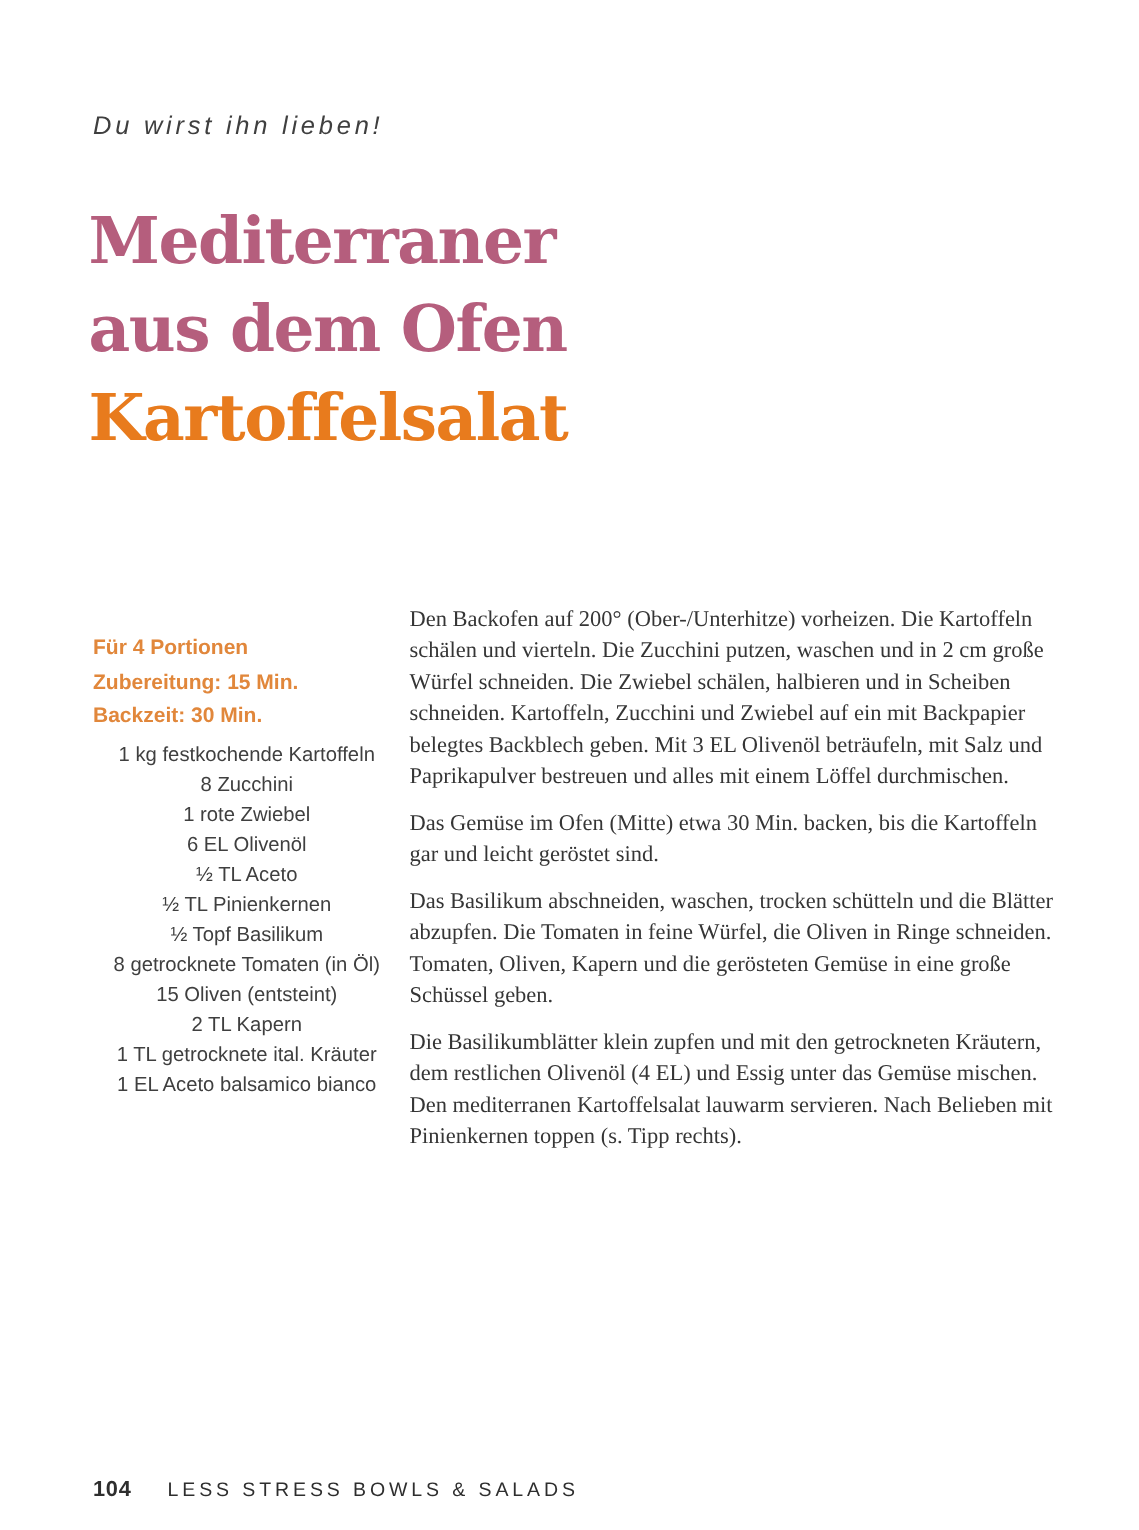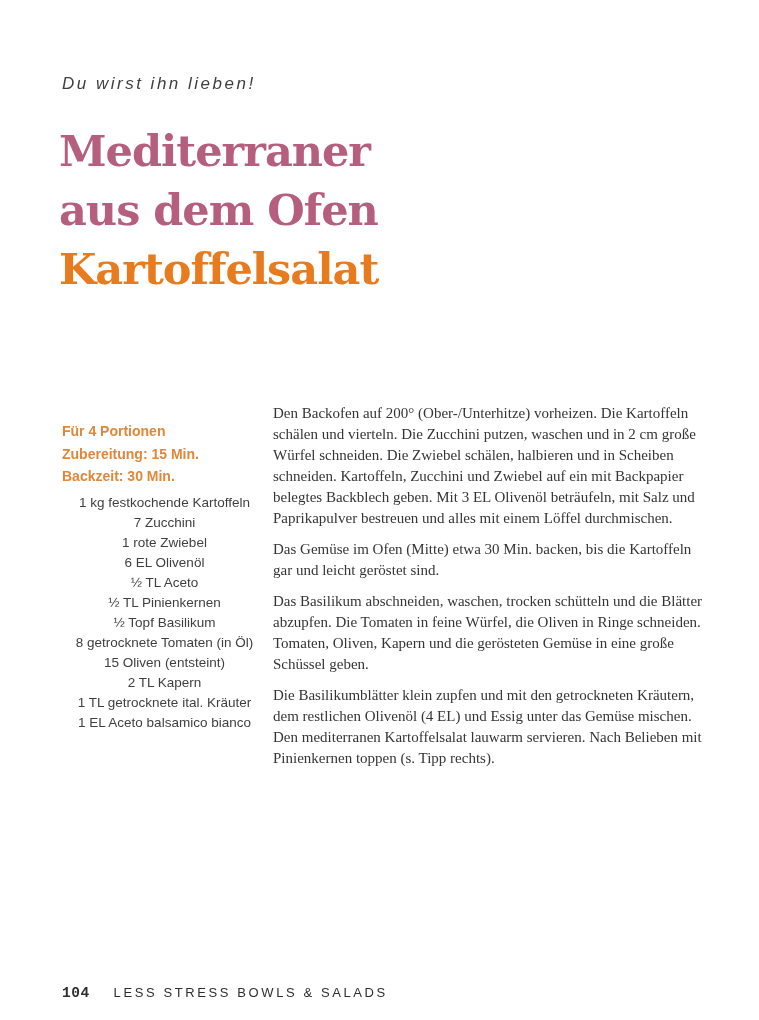--- a/index.html
+++ b/index.html
@@ -25,21 +25,21 @@
   .tagline {
     position: absolute;
     left: 62px; top: 50px;
     font-style: italic;
     font-size: 17px;
     letter-spacing: 2.5px;
     color: #3f3f3f;
   }
   .title {
     position: absolute;
-    left: 59px; top: 98px;
+    left: 59px; top: 108px;
     font-family: "DejaVu Serif", serif;
     font-weight: 700;
     font-size: 43px;
     line-height: 59px;
     letter-spacing: -1px;
   }
   .title .line { display: block; }
   .t-pink   { color: var(--title-pink); }
   .t-orange { color: var(--title-orange); }
 
@@ -85,21 +85,20 @@
     position: absolute;
     left: 62px; top: 961px;
     display: flex;
     align-items: baseline;
   }
   .page-number {
     font-size: 14.5px;
     font-weight: 700;
     color: var(--footer-text);
     letter-spacing: 0.5px;
-    font-family: Liberation Mono, monospace;
   }
   .book-title {
     font-size: 13px;
     letter-spacing: 2.6px;
     color: var(--footer-text);
     margin-left: 24px;
   }
 </style>
 </head>
 <body>
@@ -115,21 +114,21 @@
   </h1>
 
   <div class="info-block">
     <div class="info-line">Für 4 Portionen</div>
     <div class="info-line">Zubereitung: 15 Min.</div>
     <div class="info-line">Backzeit: 30 Min.</div>
   </div>
 
   <ul class="ingredients">
       <li class="ingredient">1 kg festkochende Kartoffeln</li>
-      <li class="ingredient">7 Zucchini</li>
+      <li class="ingredient">8 Zucchini</li>
       <li class="ingredient">1 rote Zwiebel</li>
       <li class="ingredient">6 EL Olivenöl</li>
       <li class="ingredient">½ TL Aceto</li>
       <li class="ingredient">½ TL Pinienkernen</li>
       <li class="ingredient">½ Topf Basilikum</li>
       <li class="ingredient">8 getrocknete Tomaten (in Öl)</li>
       <li class="ingredient">15 Oliven (entsteint)</li>
       <li class="ingredient">2 TL Kapern</li>
       <li class="ingredient">1 TL getrocknete ital. Kräuter</li>
       <li class="ingredient">1 EL Aceto balsamico bianco</li>

